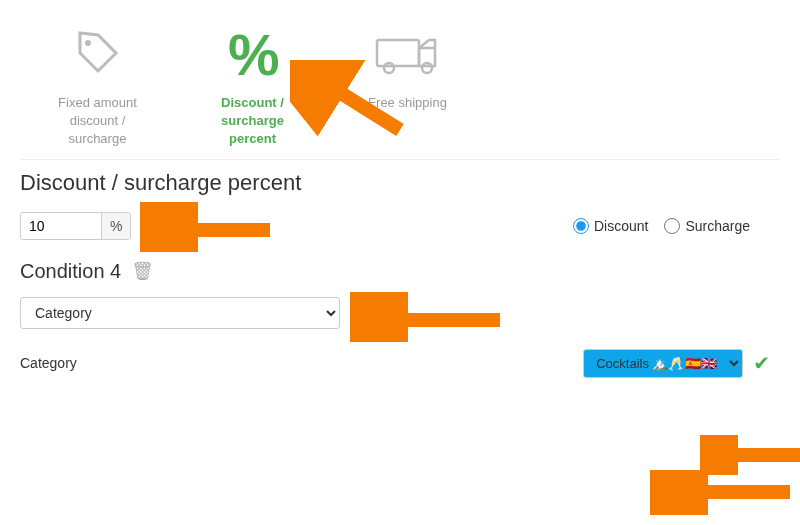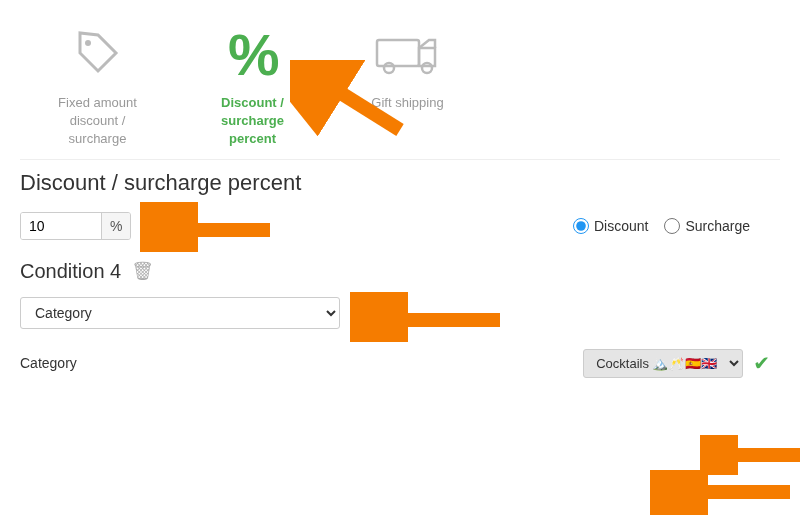--- a/index.html
+++ b/index.html
@@ -172,21 +172,21 @@
       align-items: center;
       margin-left: auto;
       gap: 6px;
       padding-right: 10px;
     }
     .category-select {
       padding: 5px 8px;
       font-size: 13px;
       border: 1px solid #ccc;
       border-radius: 3px;
-      background: #e5e5e5;
+      background: #0ea5e9;
       cursor: pointer;
       color: #333;
     }
 
     
     .arrow-img {
       position: absolute;
       pointer-events: none;
     }
 
@@ -230,21 +230,21 @@
     <div class="icon-item">
       <div class="icon-svg">
         <svg width="70" height="55" viewBox="0 0 70 55" fill="none">
           <rect x="4" y="14" width="42" height="26" rx="2" stroke="#bbb" stroke-width="2.5" fill="none"></rect>
           <path d="M46 22 L62 22 L62 40 L46 40 Z" stroke="#bbb" stroke-width="2.5" fill="none"></path>
           <path d="M46 22 L56 14 L62 14 L62 22" stroke="#bbb" stroke-width="2.5" fill="none"></path>
           <circle cx="16" cy="42" r="5" stroke="#bbb" stroke-width="2.5" fill="none"></circle>
           <circle cx="54" cy="42" r="5" stroke="#bbb" stroke-width="2.5" fill="none"></circle>
         </svg>
       </div>
-      <div class="icon-label">Gift shipping</div>
+      <div class="icon-label">Free shipping</div>
     </div>
 
   </div>
 
   <svg class="arrow-img" style="left:290px; top:60px;" width="120" height="80" viewBox="0 0 120 80">
     <defs>
       <marker id="arrowhead1" markerWidth="10" markerHeight="7" refX="2" refY="3.5" orient="auto">
         <polygon points="0 0, 10 3.5, 0 7" fill="#f57c00"></polygon>
       </marker>
     </defs>

